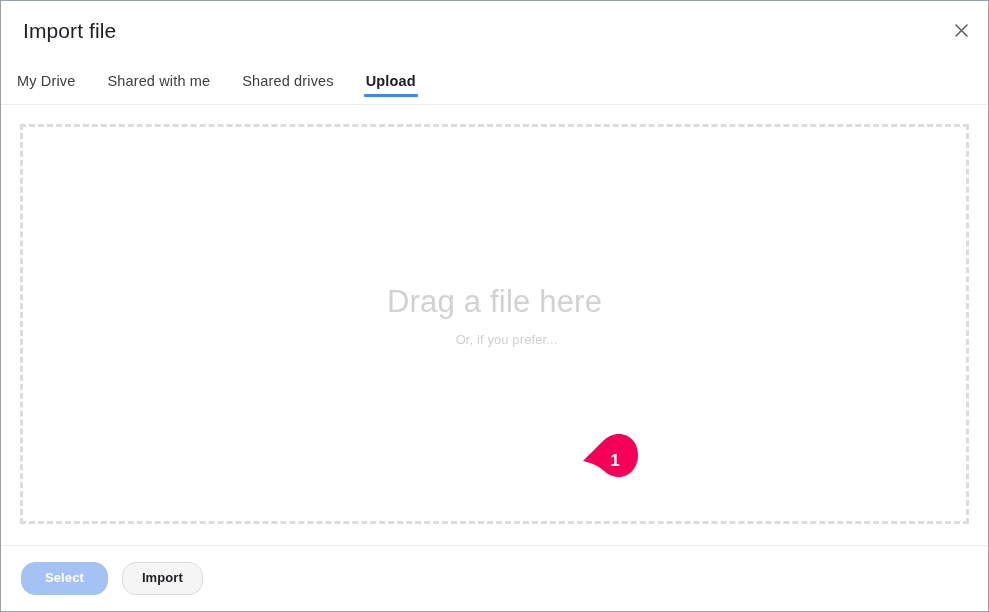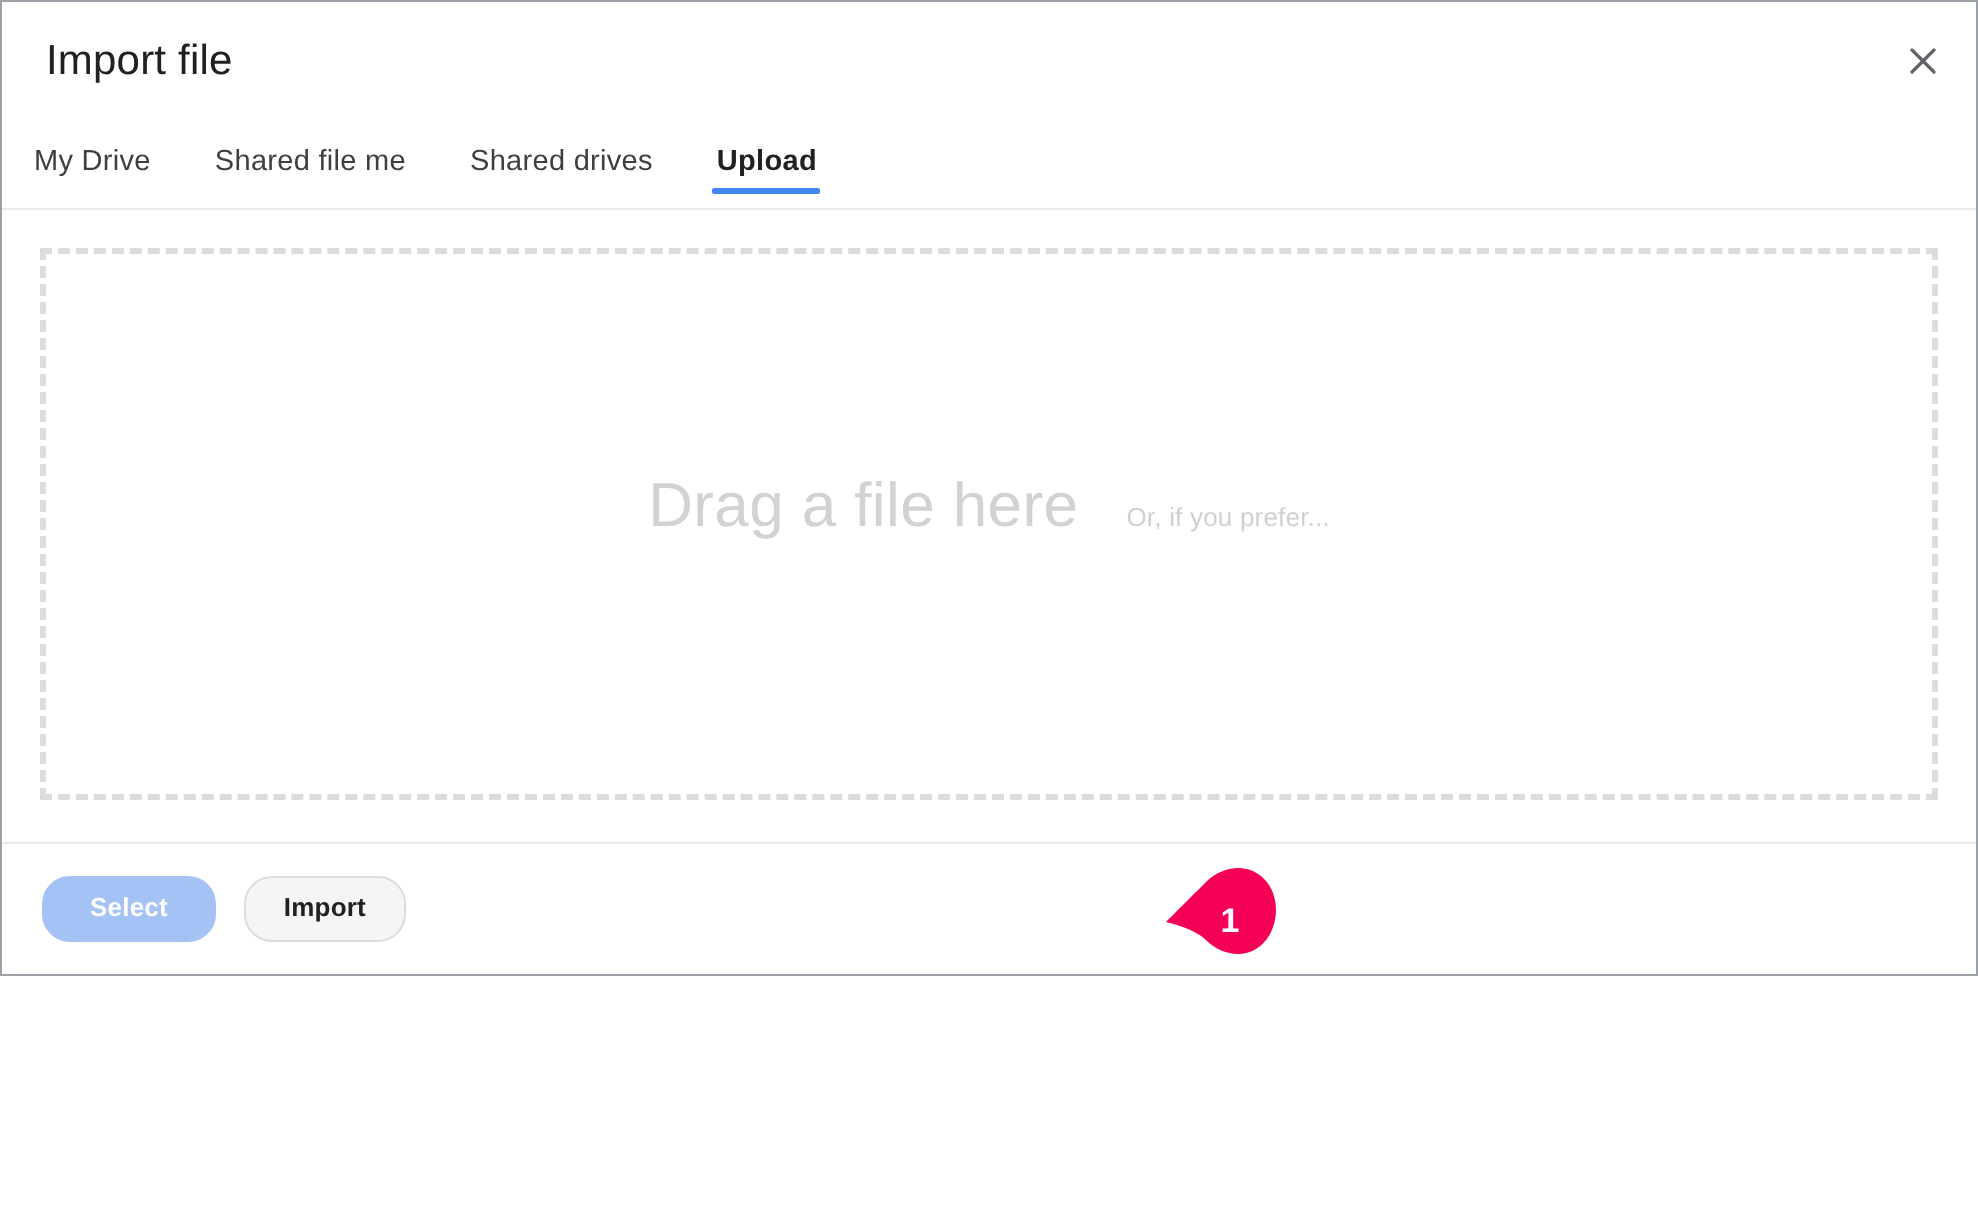--- a/index.html
+++ b/index.html
@@ -14,21 +14,21 @@
     overflow: hidden;
     font-family: "Liberation Sans", sans-serif;
     -webkit-font-smoothing: antialiased;
   }
 
   
   .dialog {
     position: absolute;
     left: 0; top: 0;
     width: 989px;
-    height: 488px;
+    height: 612px;
     box-sizing: border-box;
     background: #701a75;
     border: 1px solid #9aa0a6;
     display: flex;
     flex-direction: column;
   }
 
   
   .dialog-header {
     position: relative;
@@ -122,21 +122,21 @@
     border: 3px dashed #dcdcdc;
     display: flex;
     flex-direction: column;
     align-items: center;
     justify-content: center;
   }
   .dropzone-inner {
     position: relative;
     margin-top: -18px;
     display: flex;
-    flex-direction: row;
+    flex-direction: column;
     align-items: center;
   }
   .drag-text {
     font-size: 31px;
     color: #d2d2d2;
     line-height: 38px;
     letter-spacing: 0.2px;
     font-weight: 400;
   }
   .or-text {
@@ -238,21 +238,21 @@
           <path d="M1 1 L12 12 M12 1 L1 12" stroke="#5f6368" stroke-width="1.6" fill="none" stroke-linecap="round"></path>
         </svg>
       </span>
     </button>
 
     <div class="tabs">
       <button class="tab">
         <span>My Drive</span>
       </button>
       <button class="tab">
-        <span>Shared file me</span>
+        <span>Shared with me</span>
       </button>
       <button class="tab">
         <span>Shared drives</span>
       </button>
       <button class="tab active">
         <span>Upload</span>
       </button>
     </div>
   </div>
 

